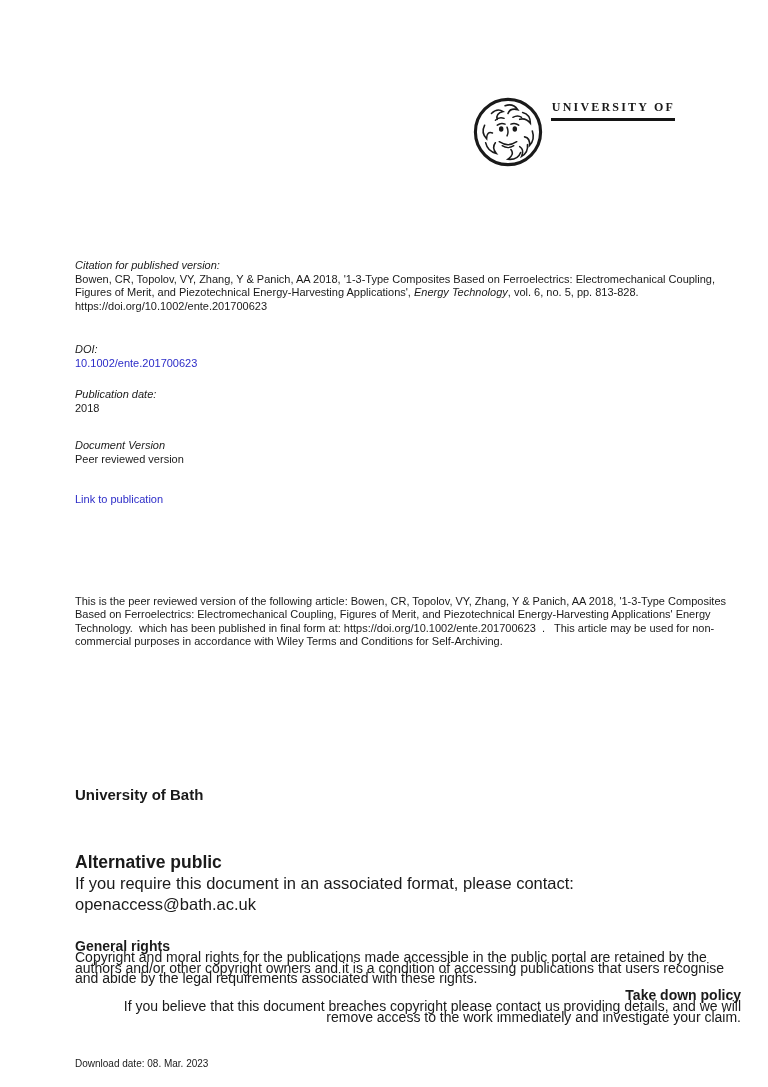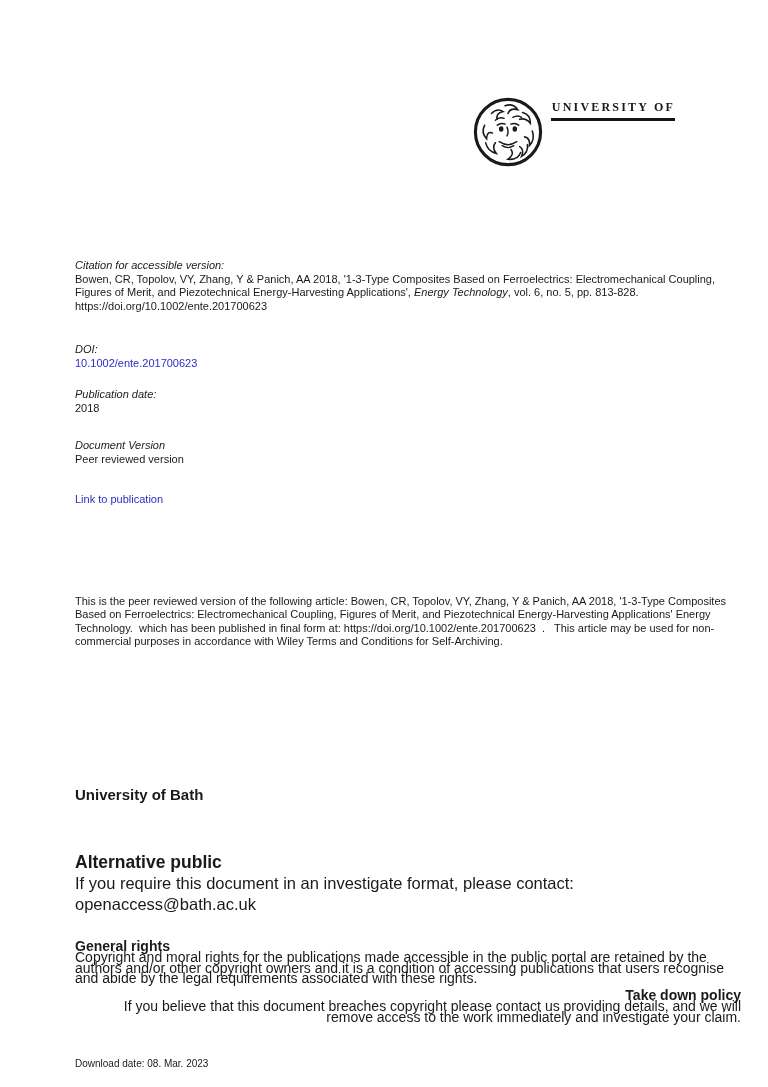--- a/index.html
+++ b/index.html
@@ -83,21 +83,21 @@
         <ellipse cx="44" cy="34" rx="2.3" ry="2.8"></ellipse>
       </g>
     </svg>
     <div class="logo-text">
       <div class="logo-top">UNIVERSITY OF</div>
       <div class="logo-rule"></div>
     </div>
   </div>
 
   <div class="abs citation small">
-    <div class="ital">Citation for accessible version:</div>
+    <div class="ital">Citation for published version:</div>
     <div><span>Bowen, CR, Topolov, VY, Zhang, Y &amp; Panich, AA 2018, '1-3-Type Composites Based on Ferroelectrics: Electromechanical Coupling, Figures of Merit, and Piezotechnical Energy-Harvesting Applications', </span><span class="ital">Energy Technology</span><span>, vol. 6, no. 5, pp. 813-828. https://doi.org/10.1002/ente.201700623</span></div>
   </div>
 
   <div class="abs doi small">
     <div class="ital">DOI:</div>
     <div><a class="link">10.1002/ente.201700623</a></div>
   </div>
 
   <div class="abs pubdate small">
     <div class="ital">Publication date:</div>
@@ -112,21 +112,21 @@
   <div class="abs linkpub">
     <a class="link">Link to publication</a>
   </div>
 
   <div class="abs notice">This is the peer reviewed version of the following article: Bowen, CR, Topolov, VY, Zhang, Y &amp; Panich, AA 2018, '1-3-Type Composites Based on Ferroelectrics: Electromechanical Coupling, Figures of Merit, and Piezotechnical Energy-Harvesting Applications' Energy Technology.  which has been published in final form at: https://doi.org/10.1002/ente.201700623  .   This article may be used for non-commercial purposes in accordance with Wiley Terms and Conditions for Self-Archiving.</div>
 
   <div class="abs institution">University of Bath</div>
 
   <div class="abs altformats">
     <div class="heading">Alternative public</div>
-    <div class="bodyline">If you require this document in an investigate format, please contact:</div>
+    <div class="bodyline">If you require this document in an associated format, please contact:</div>
     <div class="bodyline">openaccess@bath.ac.uk</div>
   </div>
 
   <div class="abs fineprint generalrights">
     <div class="heading">General rights</div>
     <div>Copyright and moral rights for the publications made accessible in the public portal are retained by the authors and/or other copyright owners and it is a condition of accessing publications that users recognise and abide by the legal requirements associated with these rights.</div>
   </div>
 
   <div class="abs fineprint takedown">
     <div class="heading">Take down policy</div>

